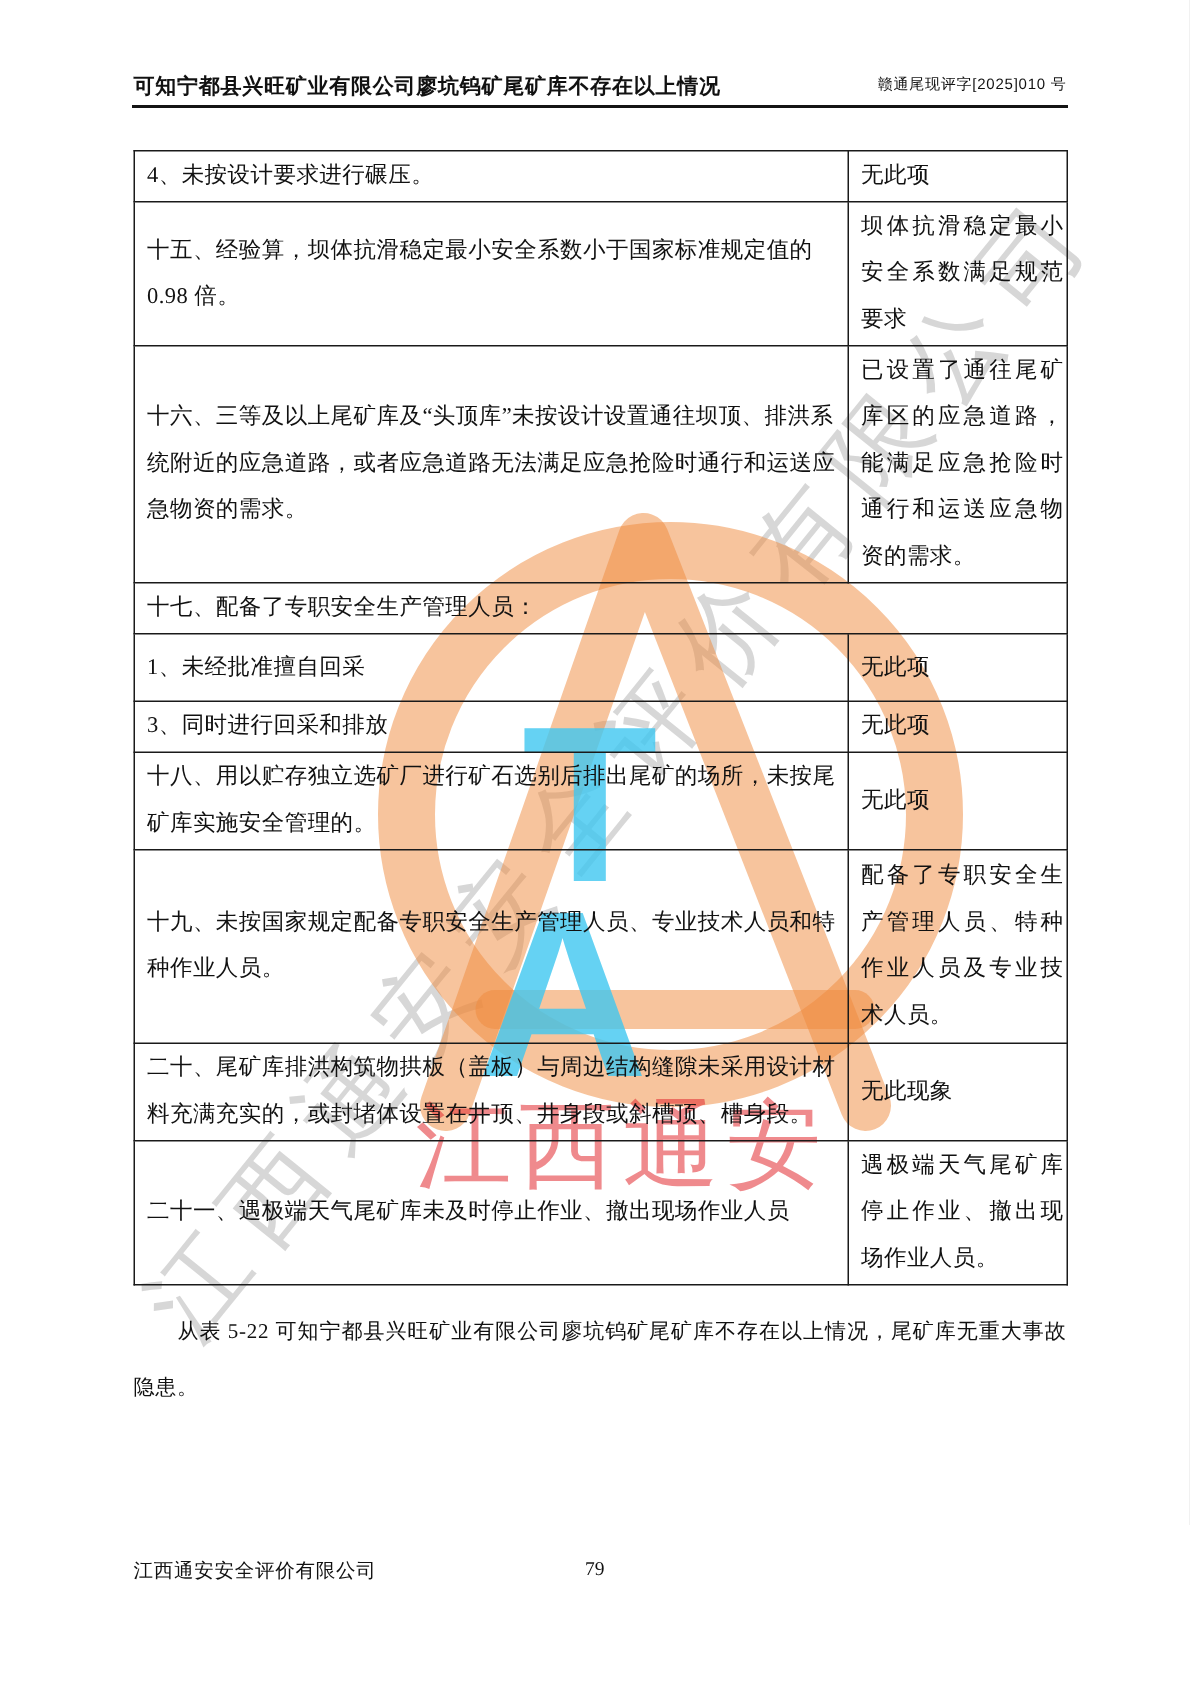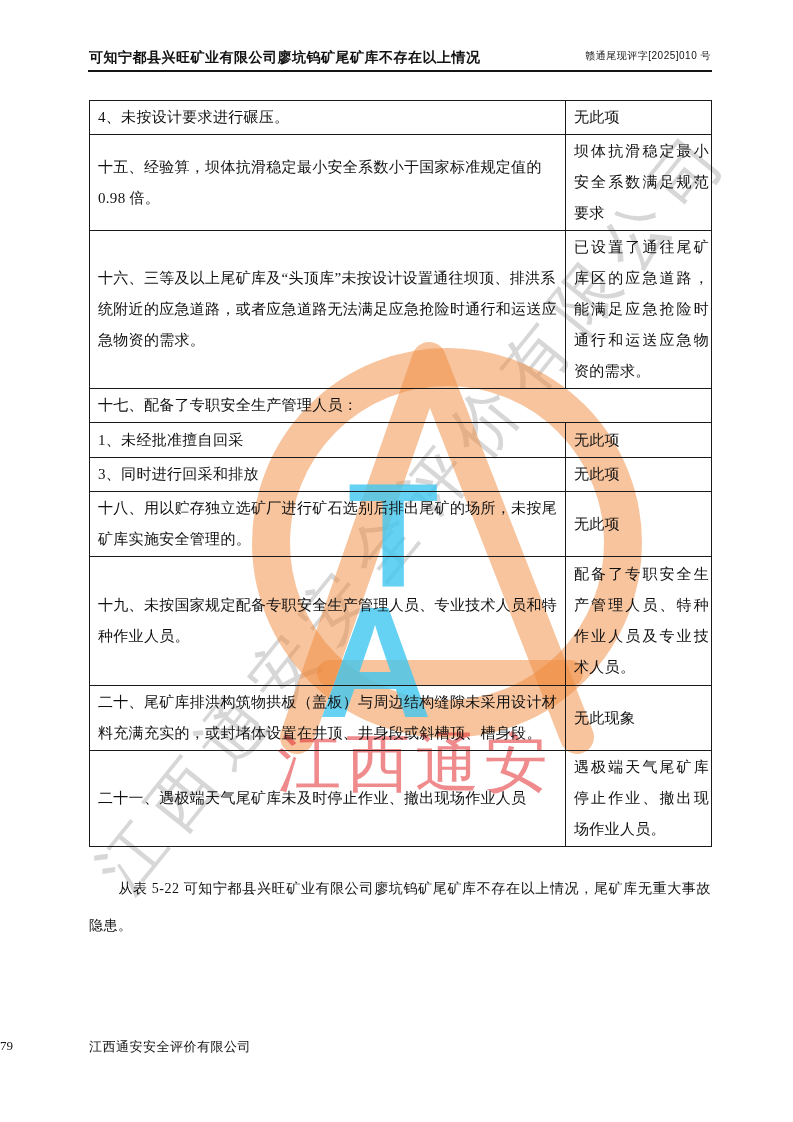--- a/index.html
+++ b/index.html
@@ -52,29 +52,29 @@
     border:1.6px solid #1a1a1a;
     vertical-align:middle;
     padding:1px 2px 1px 8px;
     line-height:31px;
     letter-spacing:0.3px;
   }
   td.cL{text-align:left;}
   td.cR{text-align:left;padding:1px 4px;}
   td.cRj{text-align:justify;text-align-last:left;line-height:30px;padding:2px 5px;margin-top:44px;}
   .h33{height:33px;} .h91{height:91px;} .h152{height:152px;} .h28{height:28px;line-height:25px;}
-  .h35{height:35px;} .h62{height:62px;} .h129{height:129px;} .h93{height:93px;}
+  .h35{height:45px;} .h62{height:62px;} .h129{height:129px;} .h93{height:93px;}
 
   .para{
     position:absolute;left:89px;top:870px;width:622px;
     font-size:14px;line-height:37px;
     text-indent:2.1em;text-align:justify;letter-spacing:0.5px;
   }
   .ftr-company{position:absolute;left:89px;top:1038px;font-size:13px;letter-spacing:0.5px;}
-  .ftr-page{position:absolute;left:0;top:1038px;width:100%;font-size:13px;}
+  .ftr-page{position:absolute;left:0;top:1038px;width:100%;text-align:center;font-size:13px;}
 </style>
 </head>
 <body>
 
 <div class="page">
 
   <div class="wm-layer">
     <div class="wm-diagonal">江西通安安全评价有限公司</div>
 
     <svg class="wm-logo" viewBox="0 0 440 440">

